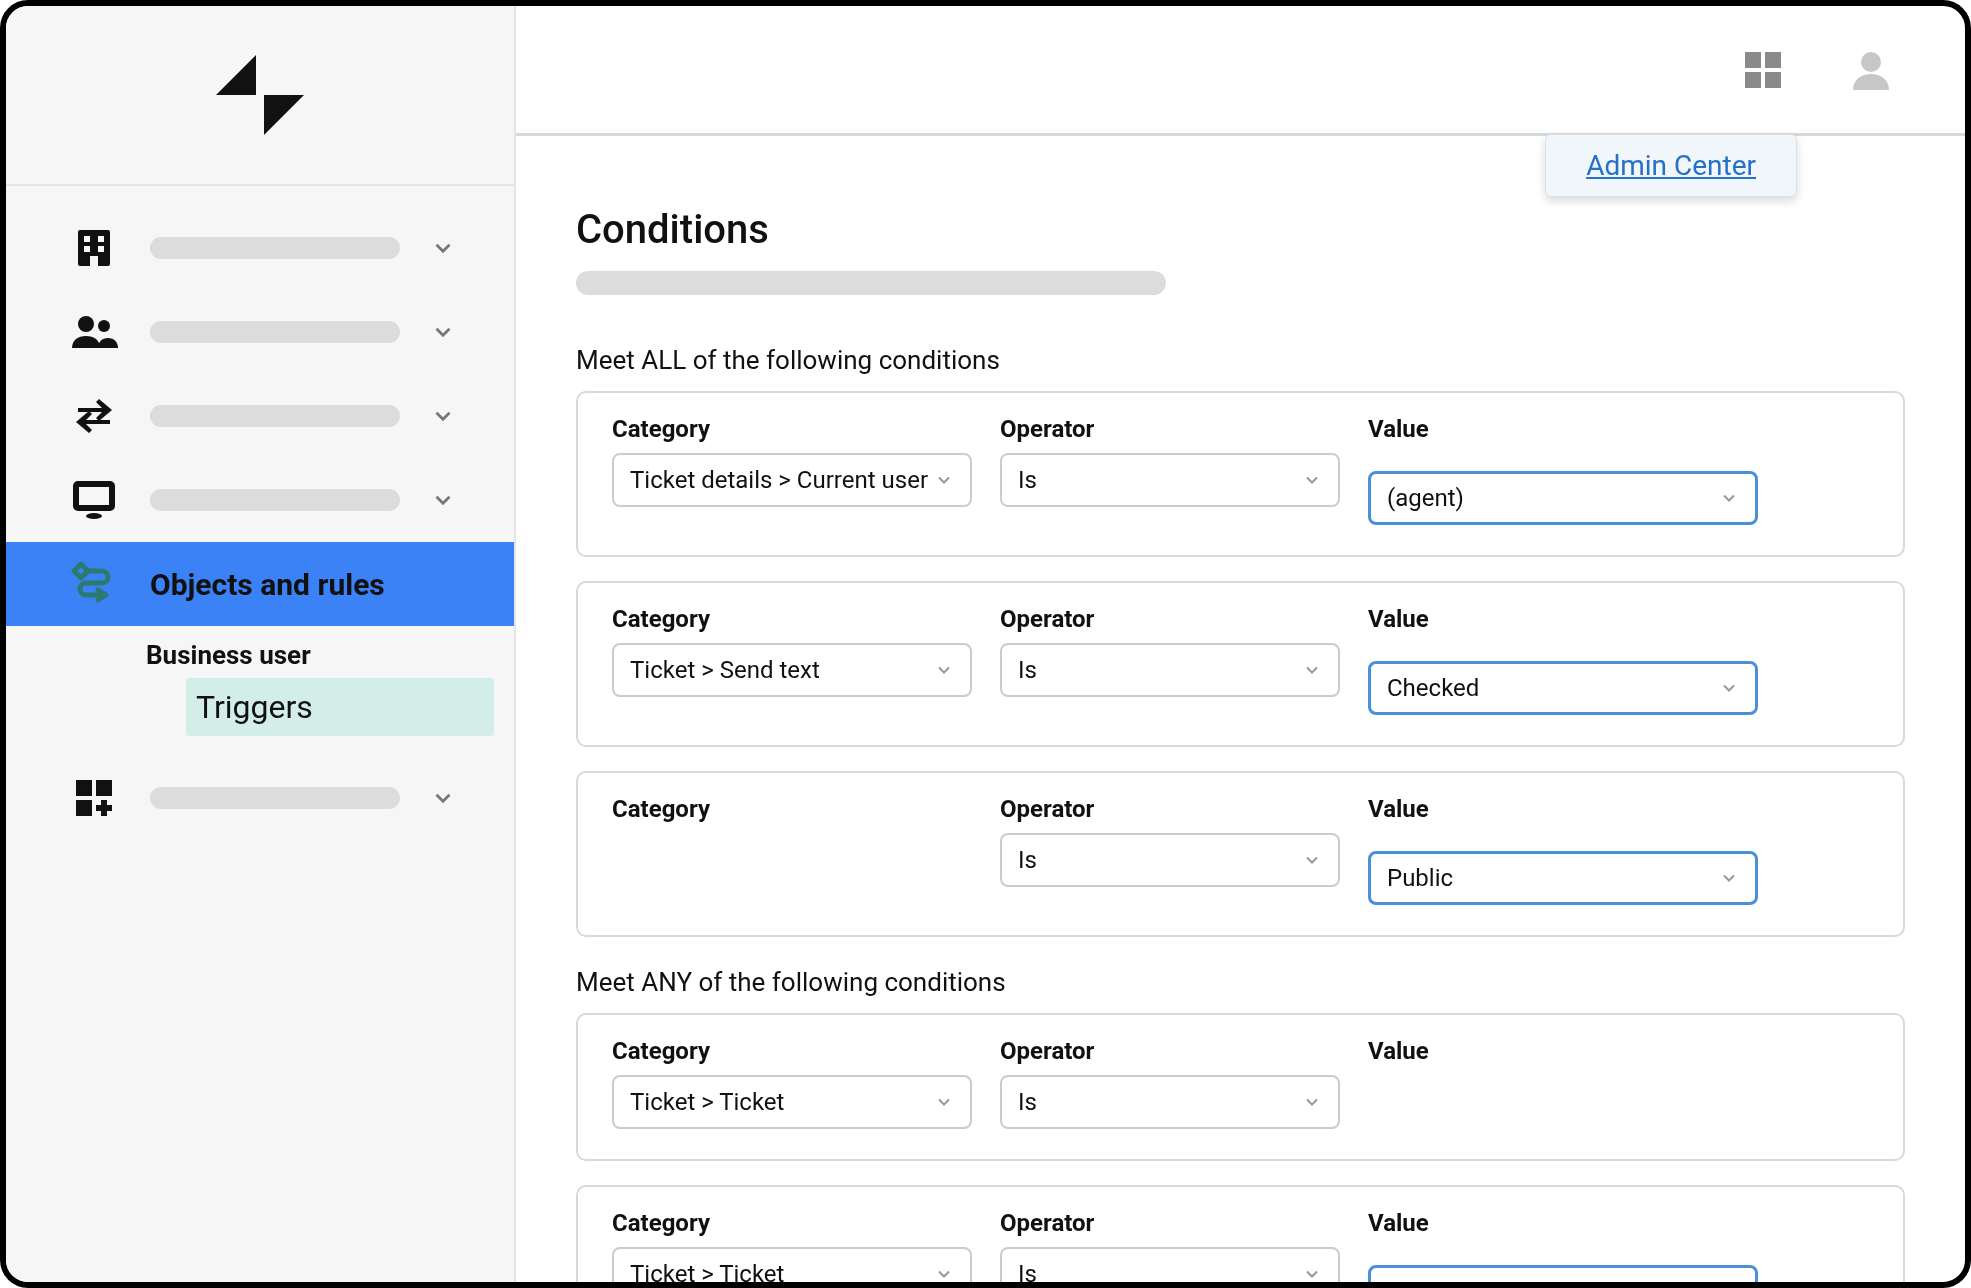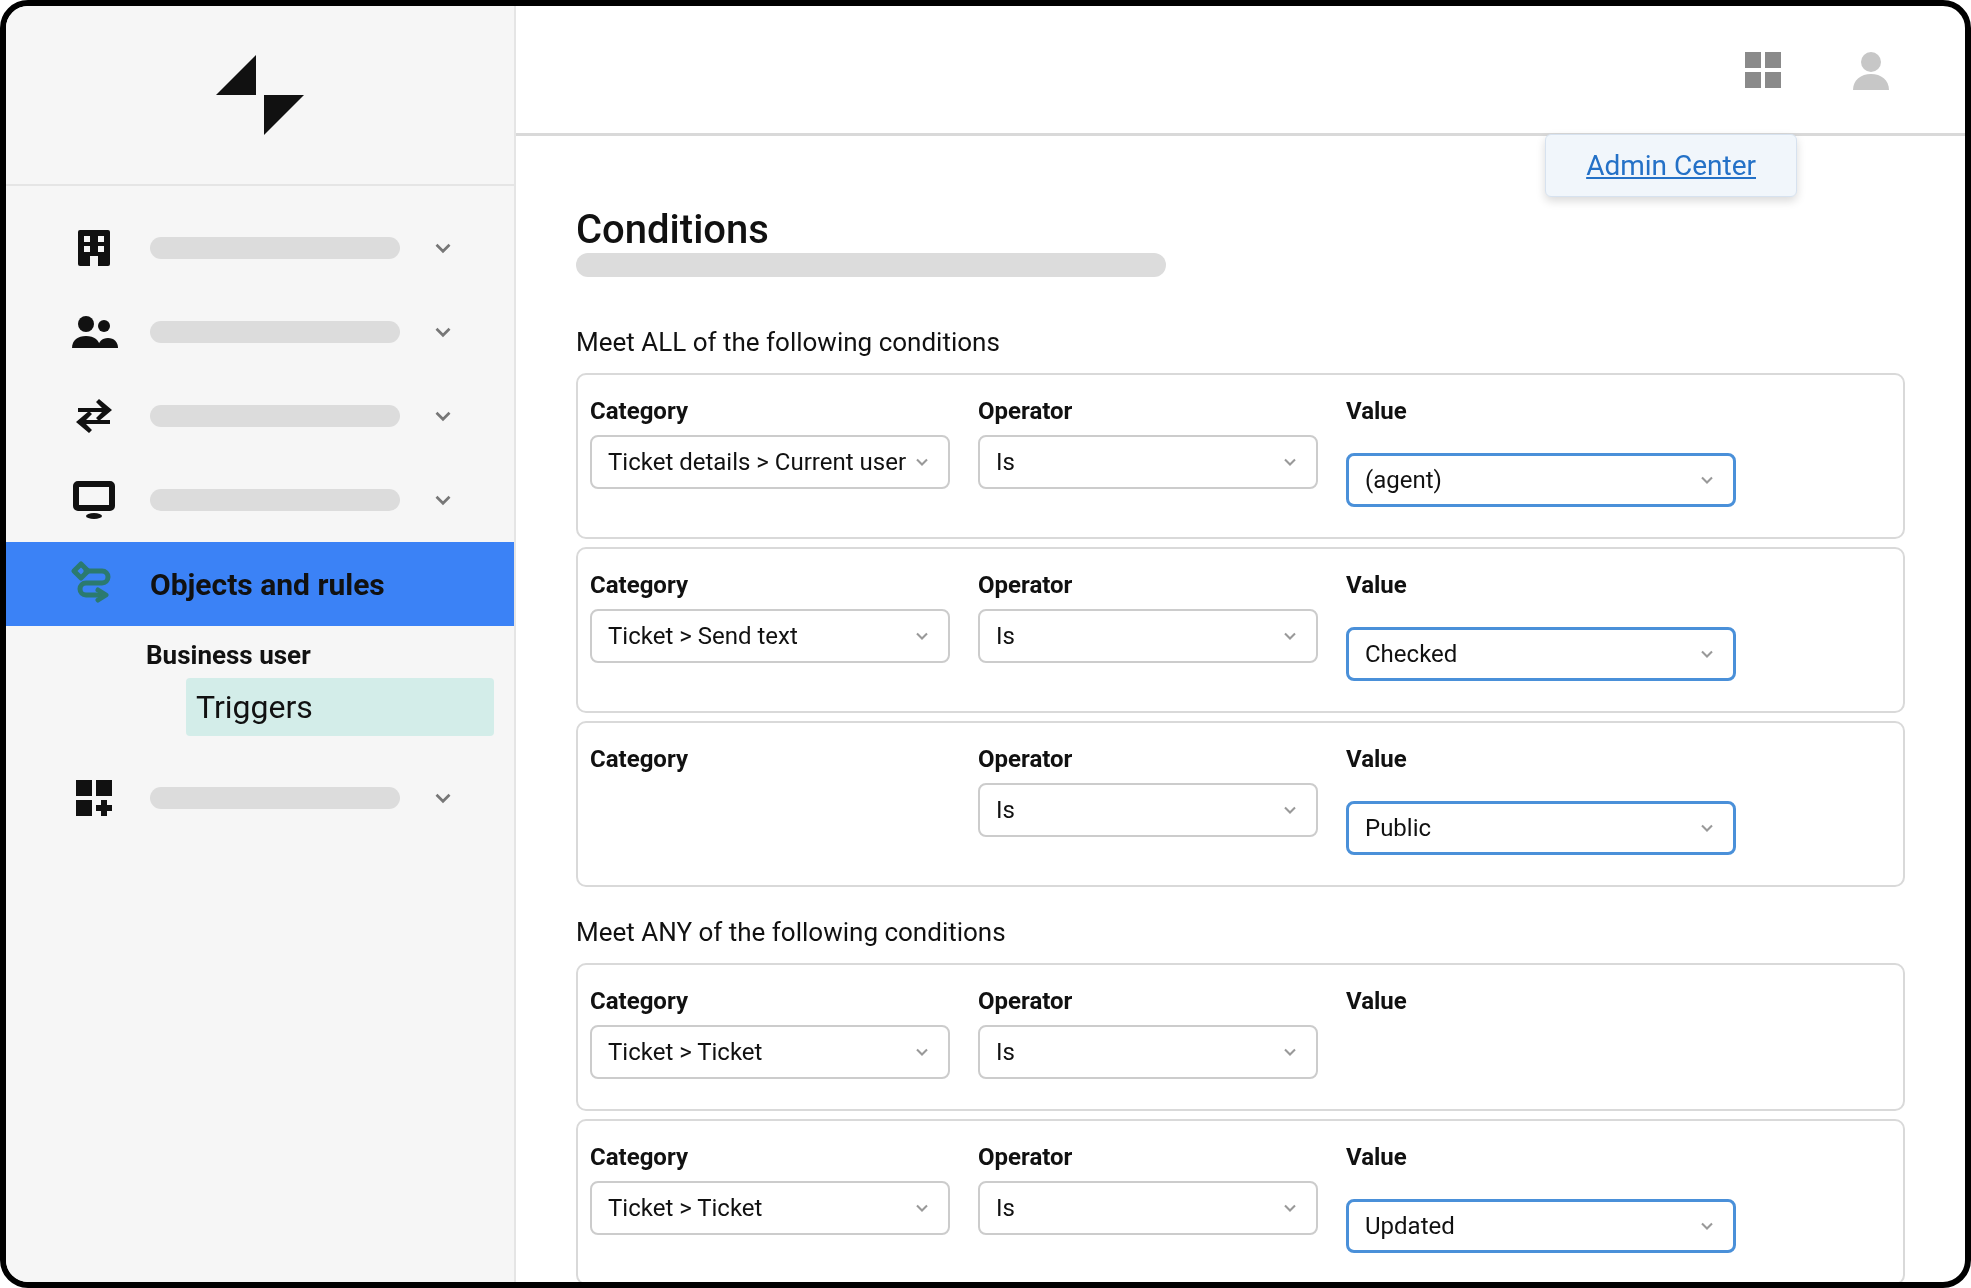--- a/index.html
+++ b/index.html
@@ -88,31 +88,31 @@
     border:1px solid #d7e2ef;
     border-radius:6px;
     box-shadow: 0 4px 10px rgba(0,0,0,0.15);
     padding: 14px 40px;
     font-size:28px;
     color:#2471c7;
     text-decoration: underline;
     z-index: 5;
   }
   .content { padding: 70px 60px 40px; overflow:auto; flex:1; }
-  .page-title { font-size:40px; font-weight:500; }
+  .page-title { font-size:40px; font-weight:500; margin-bottom:18px; }
   .title-placeholder {
     width: 590px; height:24px; background:#dcdcdc; border-radius:14px;
     margin-bottom: 50px;
   }
   .section-label { font-size:26px; margin: 30px 0 16px; }
   .cond-card {
     border:2px solid #d9d9d9;
     border-radius:10px;
-    padding: 22px 12px 30px;
-    margin-bottom: 8px;
+    padding: 22px 34px 30px;
+    margin-bottom: 24px;
   }
   .cond-row { display:flex; gap:28px; }
   .cond-col { display:flex; flex-direction:column; gap:10px; }
   .cond-col.cat { width: 360px; }
   .cond-col.op  { width: 340px; }
   .cond-col.val { width: 390px; gap: 28px; }
   .col-label { font-size:24px; font-weight:700; }
   .select {
     border:2px solid #ccc;
     border-radius:8px;

